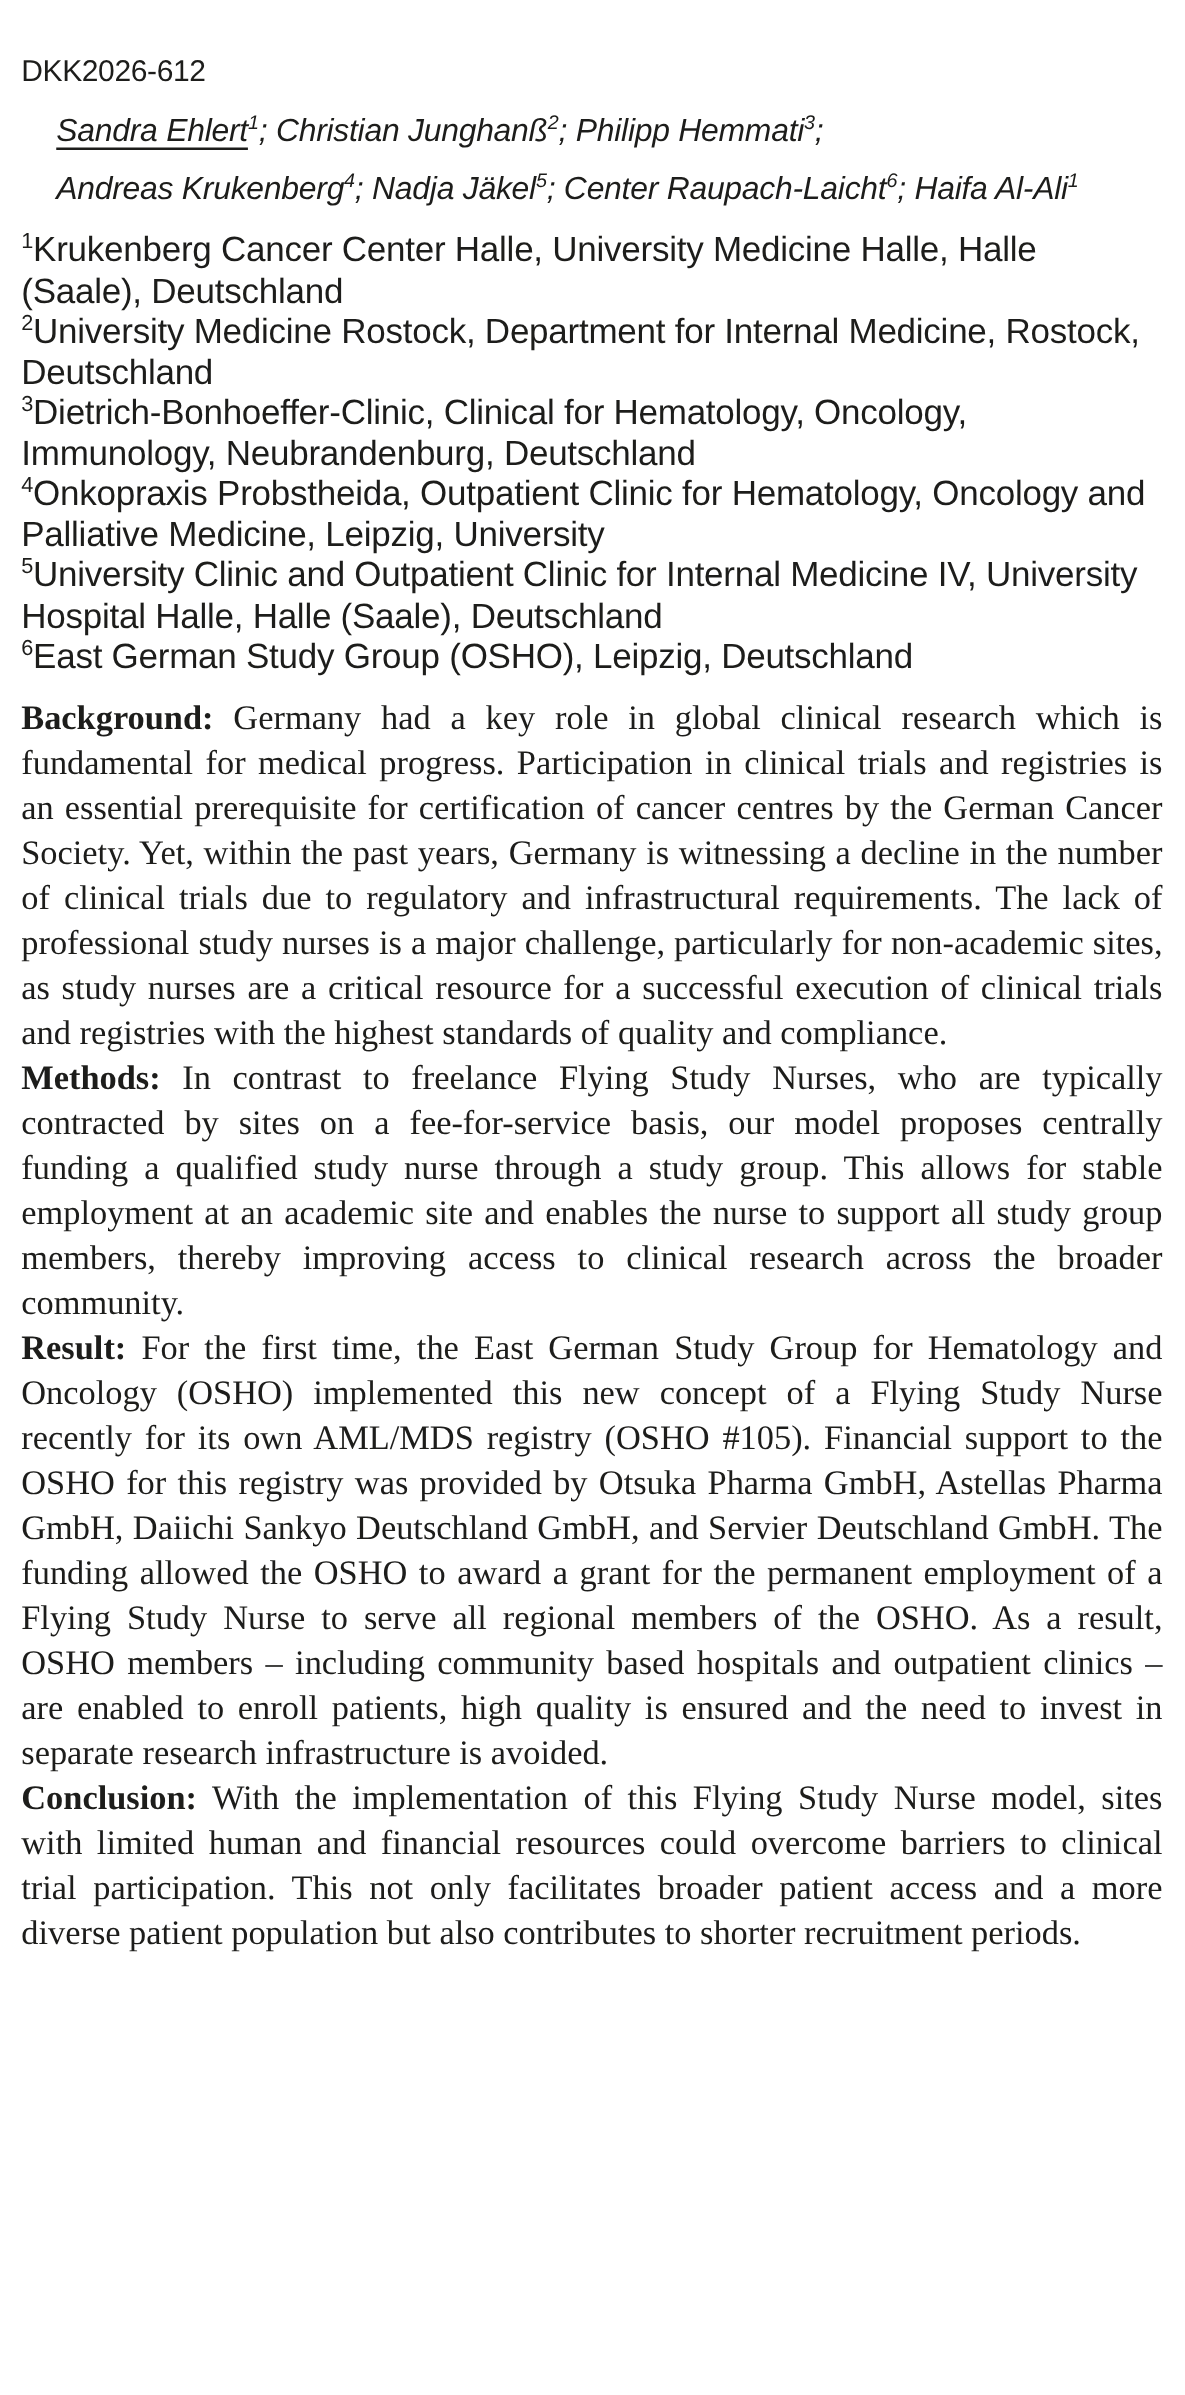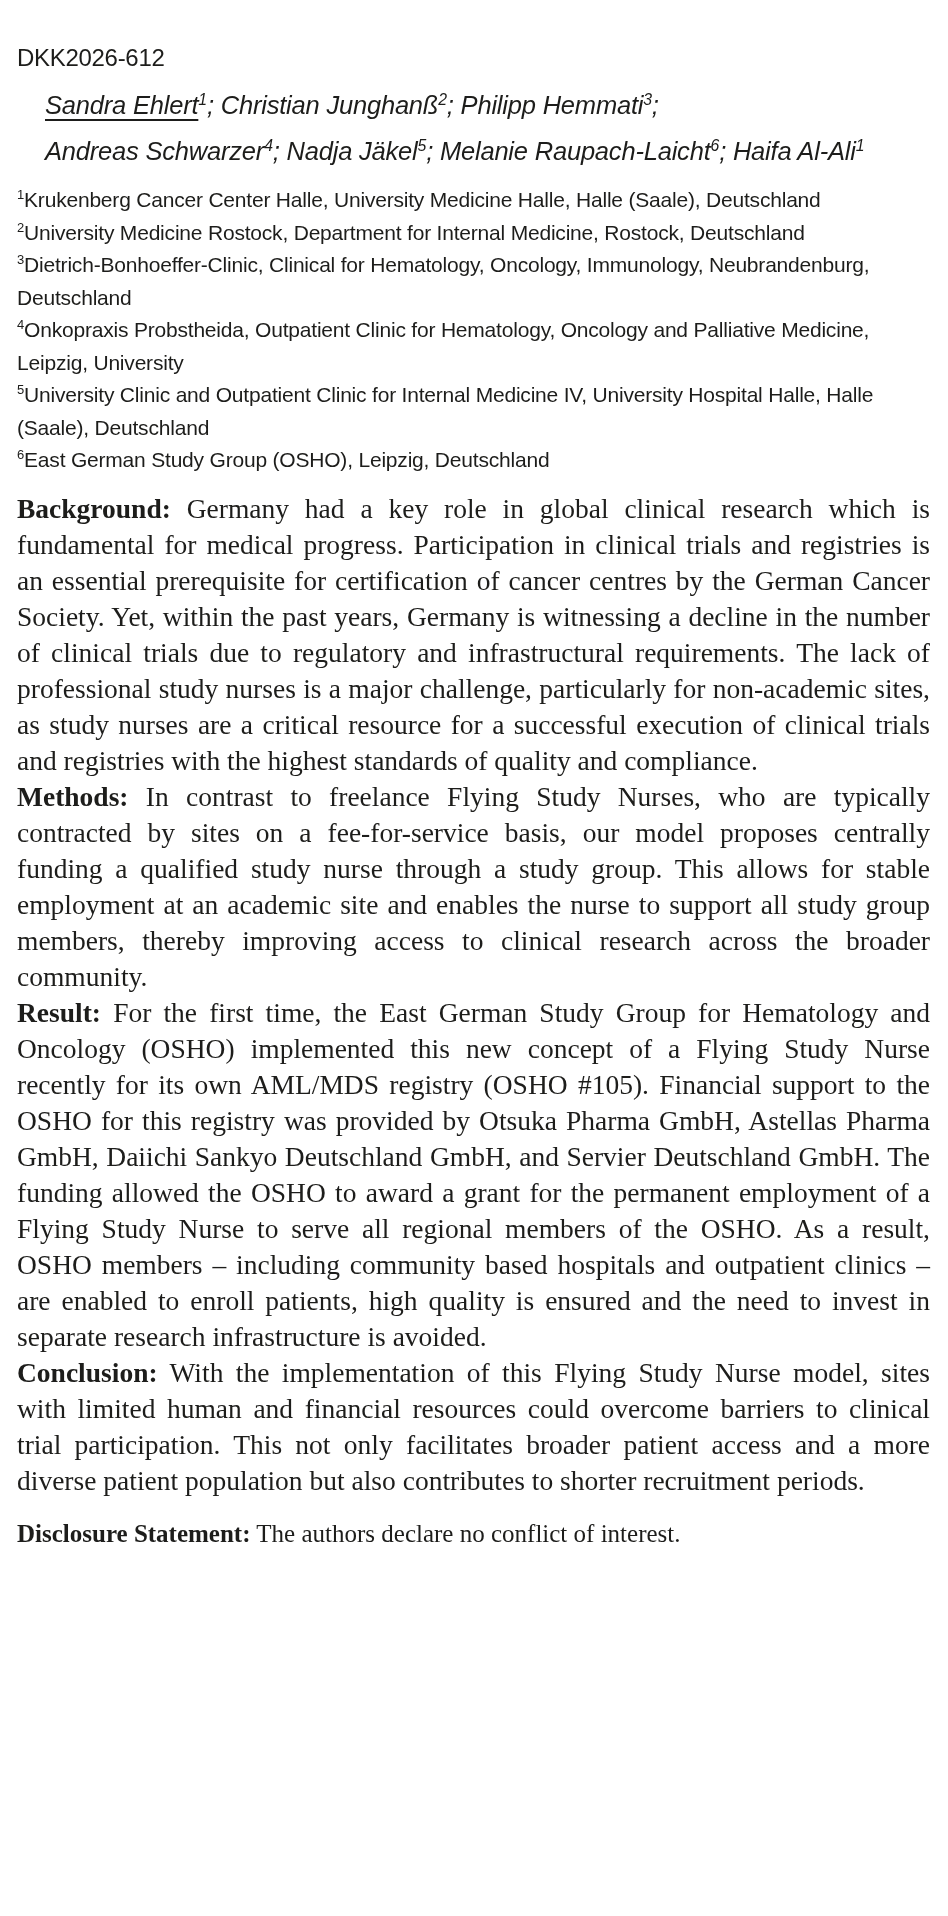--- a/index.html
+++ b/index.html
@@ -46,21 +46,21 @@
     text-decoration: underline;
     text-decoration-thickness: 2px;
     text-underline-offset: 5px;
   }
   .authors sup, .affiliation sup {
     font-size: 62%;
     line-height: 0;
   }
   .affiliations {
     font-family: "Liberation Sans", sans-serif;
-    font-size: 21px;
+    font-size: 28px;
     line-height: 32.5px;
     letter-spacing: -0.2px;
     margin-top: 10px;
   }
   .abstract {
     font-family: "Liberation Serif", serif;
     font-size: 27.5px;
     line-height: 36px;
     text-align: justify;
     margin-top: 14px;
@@ -78,34 +78,29 @@
     margin-top: 20px;
   }
 </style>
 </head>
 <body>
 
 <div class="page">
   <div class="doc-id">DKK2026-612</div>
   <div class="authors">
       <div><span class="author-name underlined">Sandra Ehlert</span><sup>1</sup>; <span class="author-name">Christian Junghanß</span><sup>2</sup>; <span class="author-name">Philipp Hemmati</span><sup>3</sup>;</div>
-      <div><span class="author-name">Andreas Schwarzer</span><sup>4</sup>; <span class="author-name">Nadja Jäkel</span><sup>5</sup>; <span class="author-name">Melanie Raupach-Laicht</span><sup>6</sup>; <span class="author-name">Haifa Al-Ali</span><sup>1</sup></div>
+      <div><span class="author-name">Andreas Krukenberg</span><sup>4</sup>; <span class="author-name">Nadja Jäkel</span><sup>5</sup>; <span class="author-name">Center Raupach-Laicht</span><sup>6</sup>; <span class="author-name">Haifa Al-Ali</span><sup>1</sup></div>
     </div>
   <div class="affiliations">
       <div class="affiliation"><sup>1</sup><span>Krukenberg Cancer Center Halle, University Medicine Halle, Halle (Saale), Deutschland</span></div>
       <div class="affiliation"><sup>2</sup><span>University Medicine Rostock, Department for Internal Medicine, Rostock, Deutschland</span></div>
       <div class="affiliation"><sup>3</sup><span>Dietrich-Bonhoeffer-Clinic, Clinical for Hematology, Oncology, Immunology, Neubrandenburg, Deutschland</span></div>
       <div class="affiliation"><sup>4</sup><span>Onkopraxis Probstheida, Outpatient Clinic for Hematology, Oncology and Palliative Medicine, Leipzig, University</span></div>
       <div class="affiliation"><sup>5</sup><span>University Clinic and Outpatient Clinic for Internal Medicine IV, University Hospital Halle, Halle (Saale), Deutschland</span></div>
       <div class="affiliation"><sup>6</sup><span>East German Study Group (OSHO), Leipzig, Deutschland</span></div>
     </div>
   <div class="abstract">
       <p><span class="section-label">Background:</span> <span>Germany had a key role in global clinical research which is fundamental for medical progress. Participation in clinical trials and registries is an essential prerequisite for certification of cancer centres by the German Cancer Society. Yet, within the past years, Germany is witnessing a decline in the number of clinical trials due to regulatory and infrastructural requirements. The lack of professional study nurses is a major challenge, particularly for non-academic sites, as study nurses are a critical resource for a successful execution of clinical trials and registries with the highest standards of quality and compliance.</span></p>
       <p><span class="section-label">Methods:</span> <span>In contrast to freelance Flying Study Nurses, who are typically contracted by sites on a fee-for-service basis, our model proposes centrally funding a qualified study nurse through a study group. This allows for stable employment at an academic site and enables the nurse to support all study group members, thereby improving access to clinical research across the broader community.</span></p>
       <p><span class="section-label">Result:</span> <span>For the first time, the East German Study Group for Hematology and Oncology (OSHO) implemented this new concept of a Flying Study Nurse recently for its own AML/MDS registry (OSHO #105). Financial support to the OSHO for this registry was provided by Otsuka Pharma GmbH, Astellas Pharma GmbH, Daiichi Sankyo Deutschland GmbH, and Servier Deutschland GmbH. The funding allowed the OSHO to award a grant for the permanent employment of a Flying Study Nurse to serve all regional members of the OSHO. As a result, OSHO members – including community based hospitals and outpatient clinics – are enabled to enroll patients, high quality is ensured and the need to invest in separate research infrastructure is avoided.</span></p>
       <p><span class="section-label">Conclusion:</span> <span>With the implementation of this Flying Study Nurse model, sites with limited human and financial resources could overcome barriers to clinical trial participation. This not only facilitates broader patient access and a more diverse patient population but also contributes to shorter recruitment periods.</span></p>
     </div>
-  <div class="disclosure">
-    <span class="section-label">Disclosure Statement:</span>
-    <span> </span>
-    <span>The authors declare no conflict of interest.</span>
-  </div>
 </div>
 
 </body></html>

